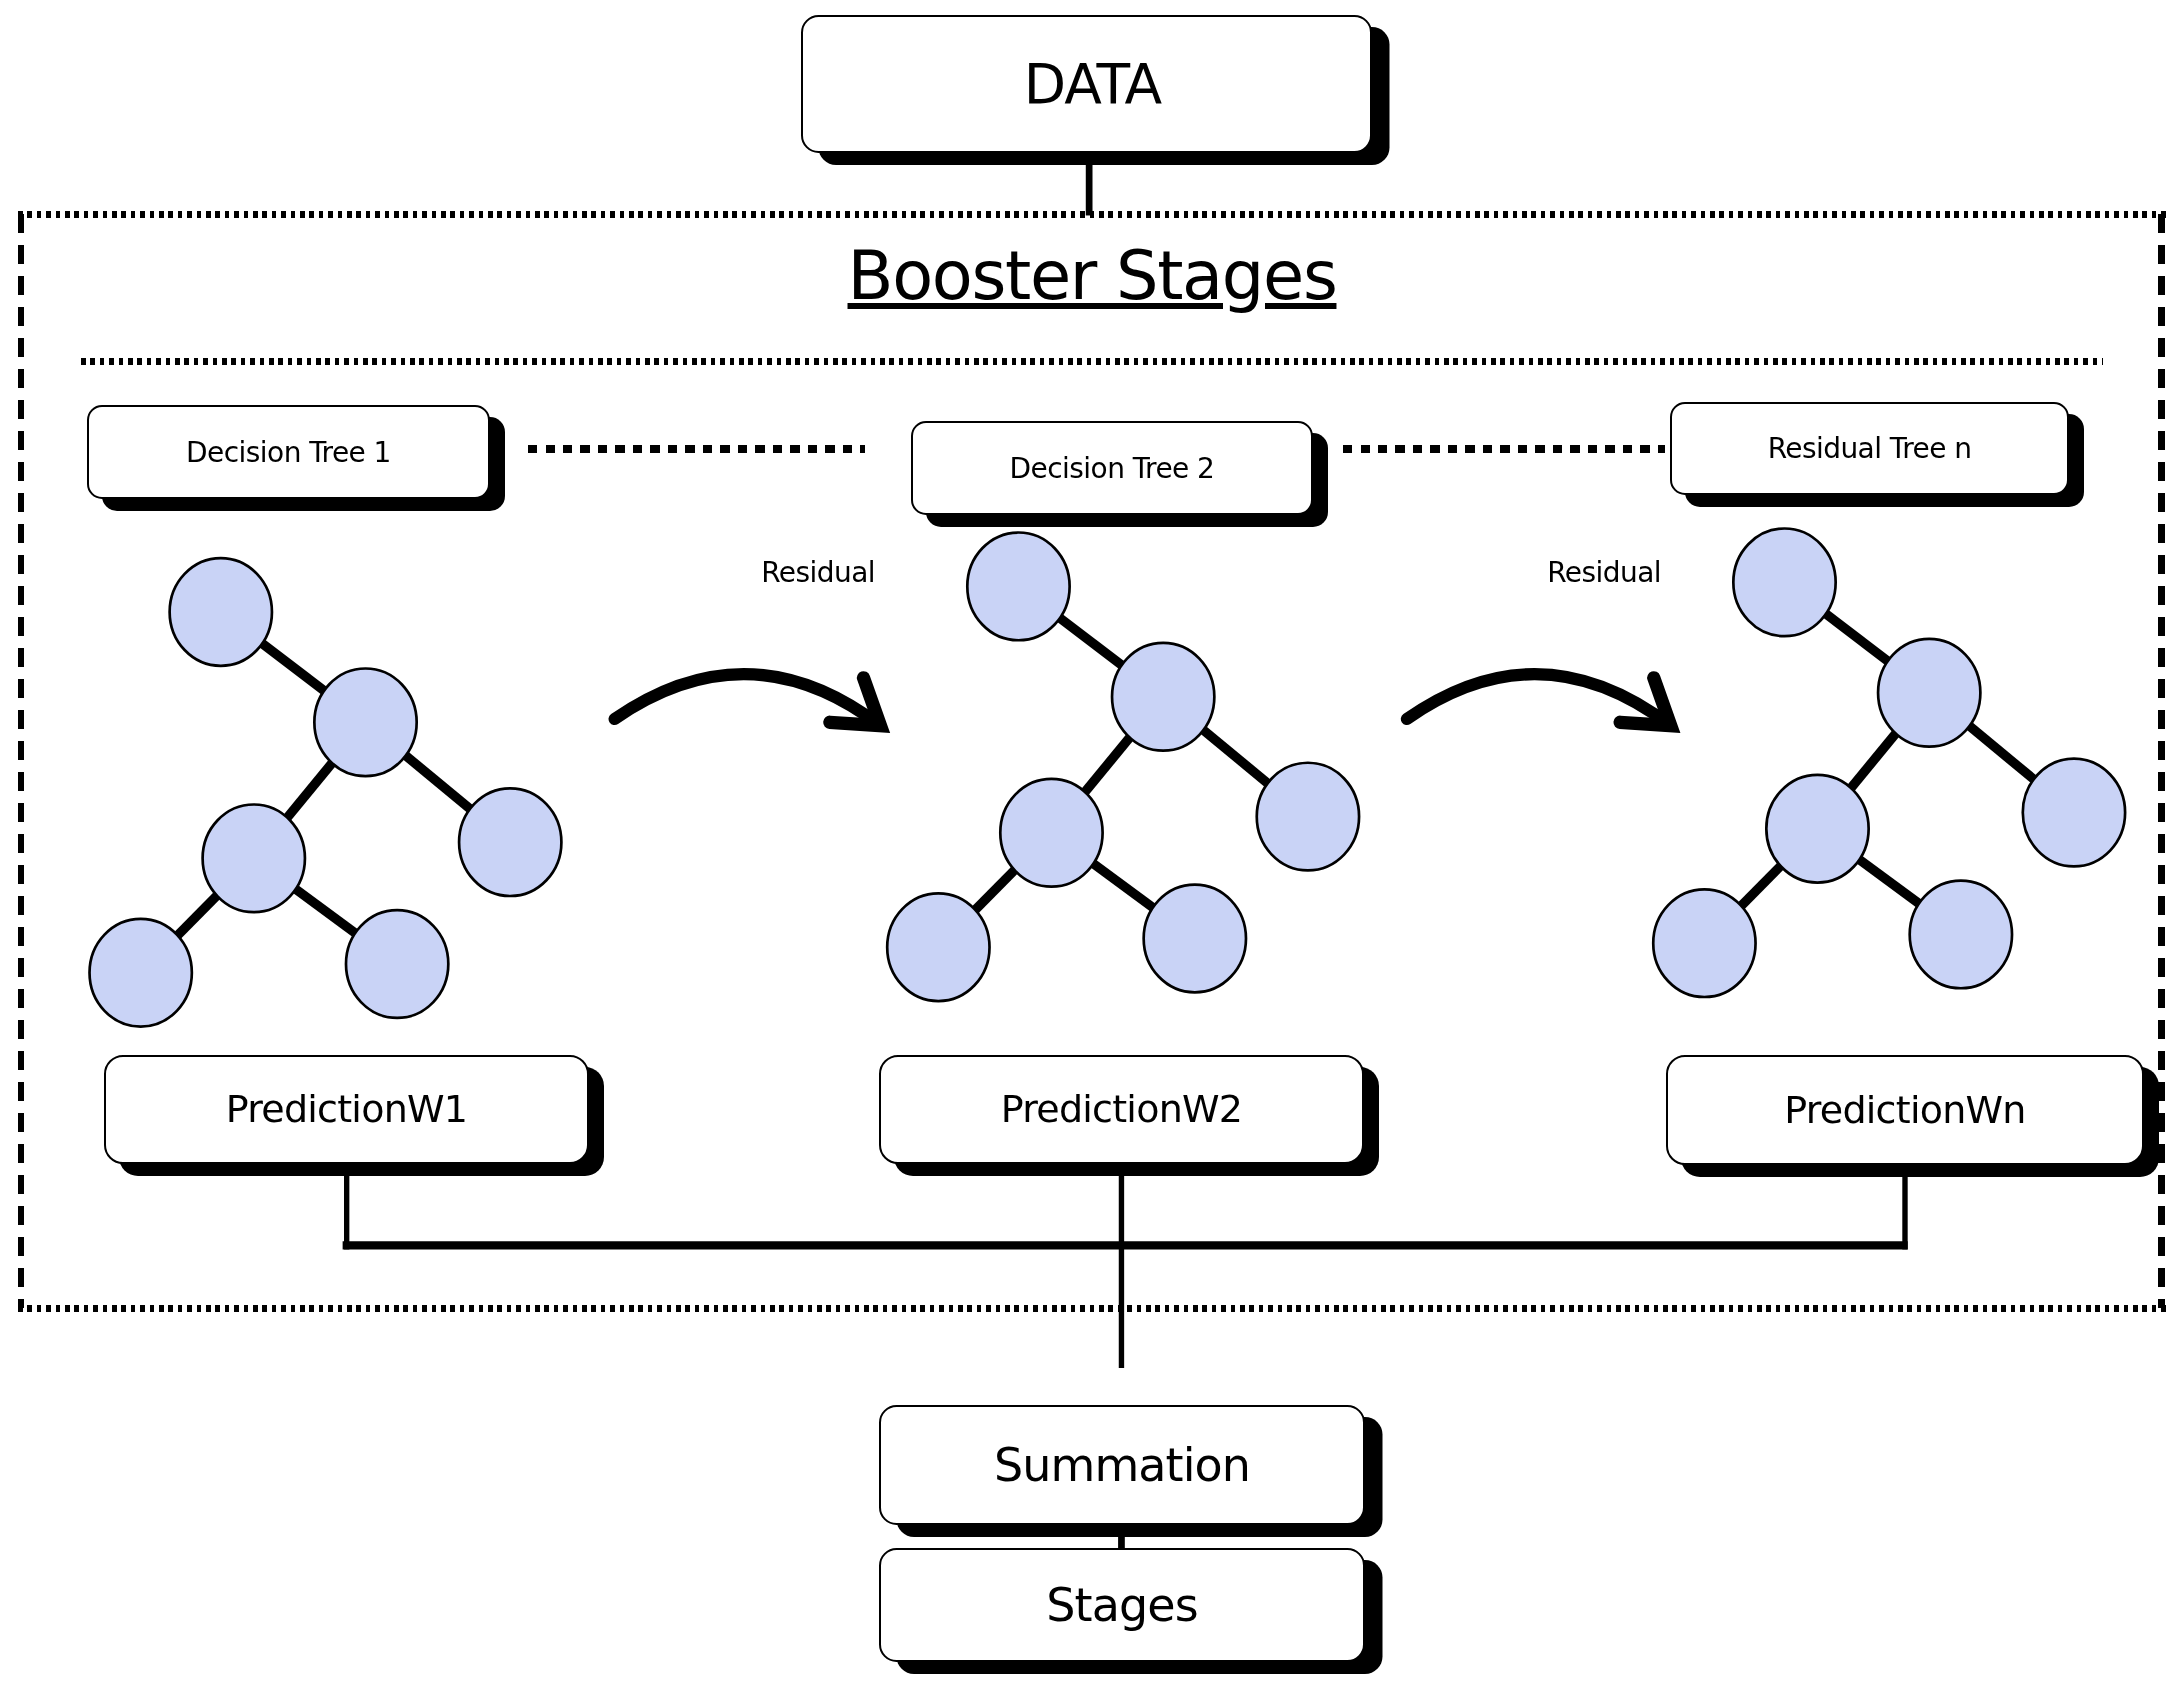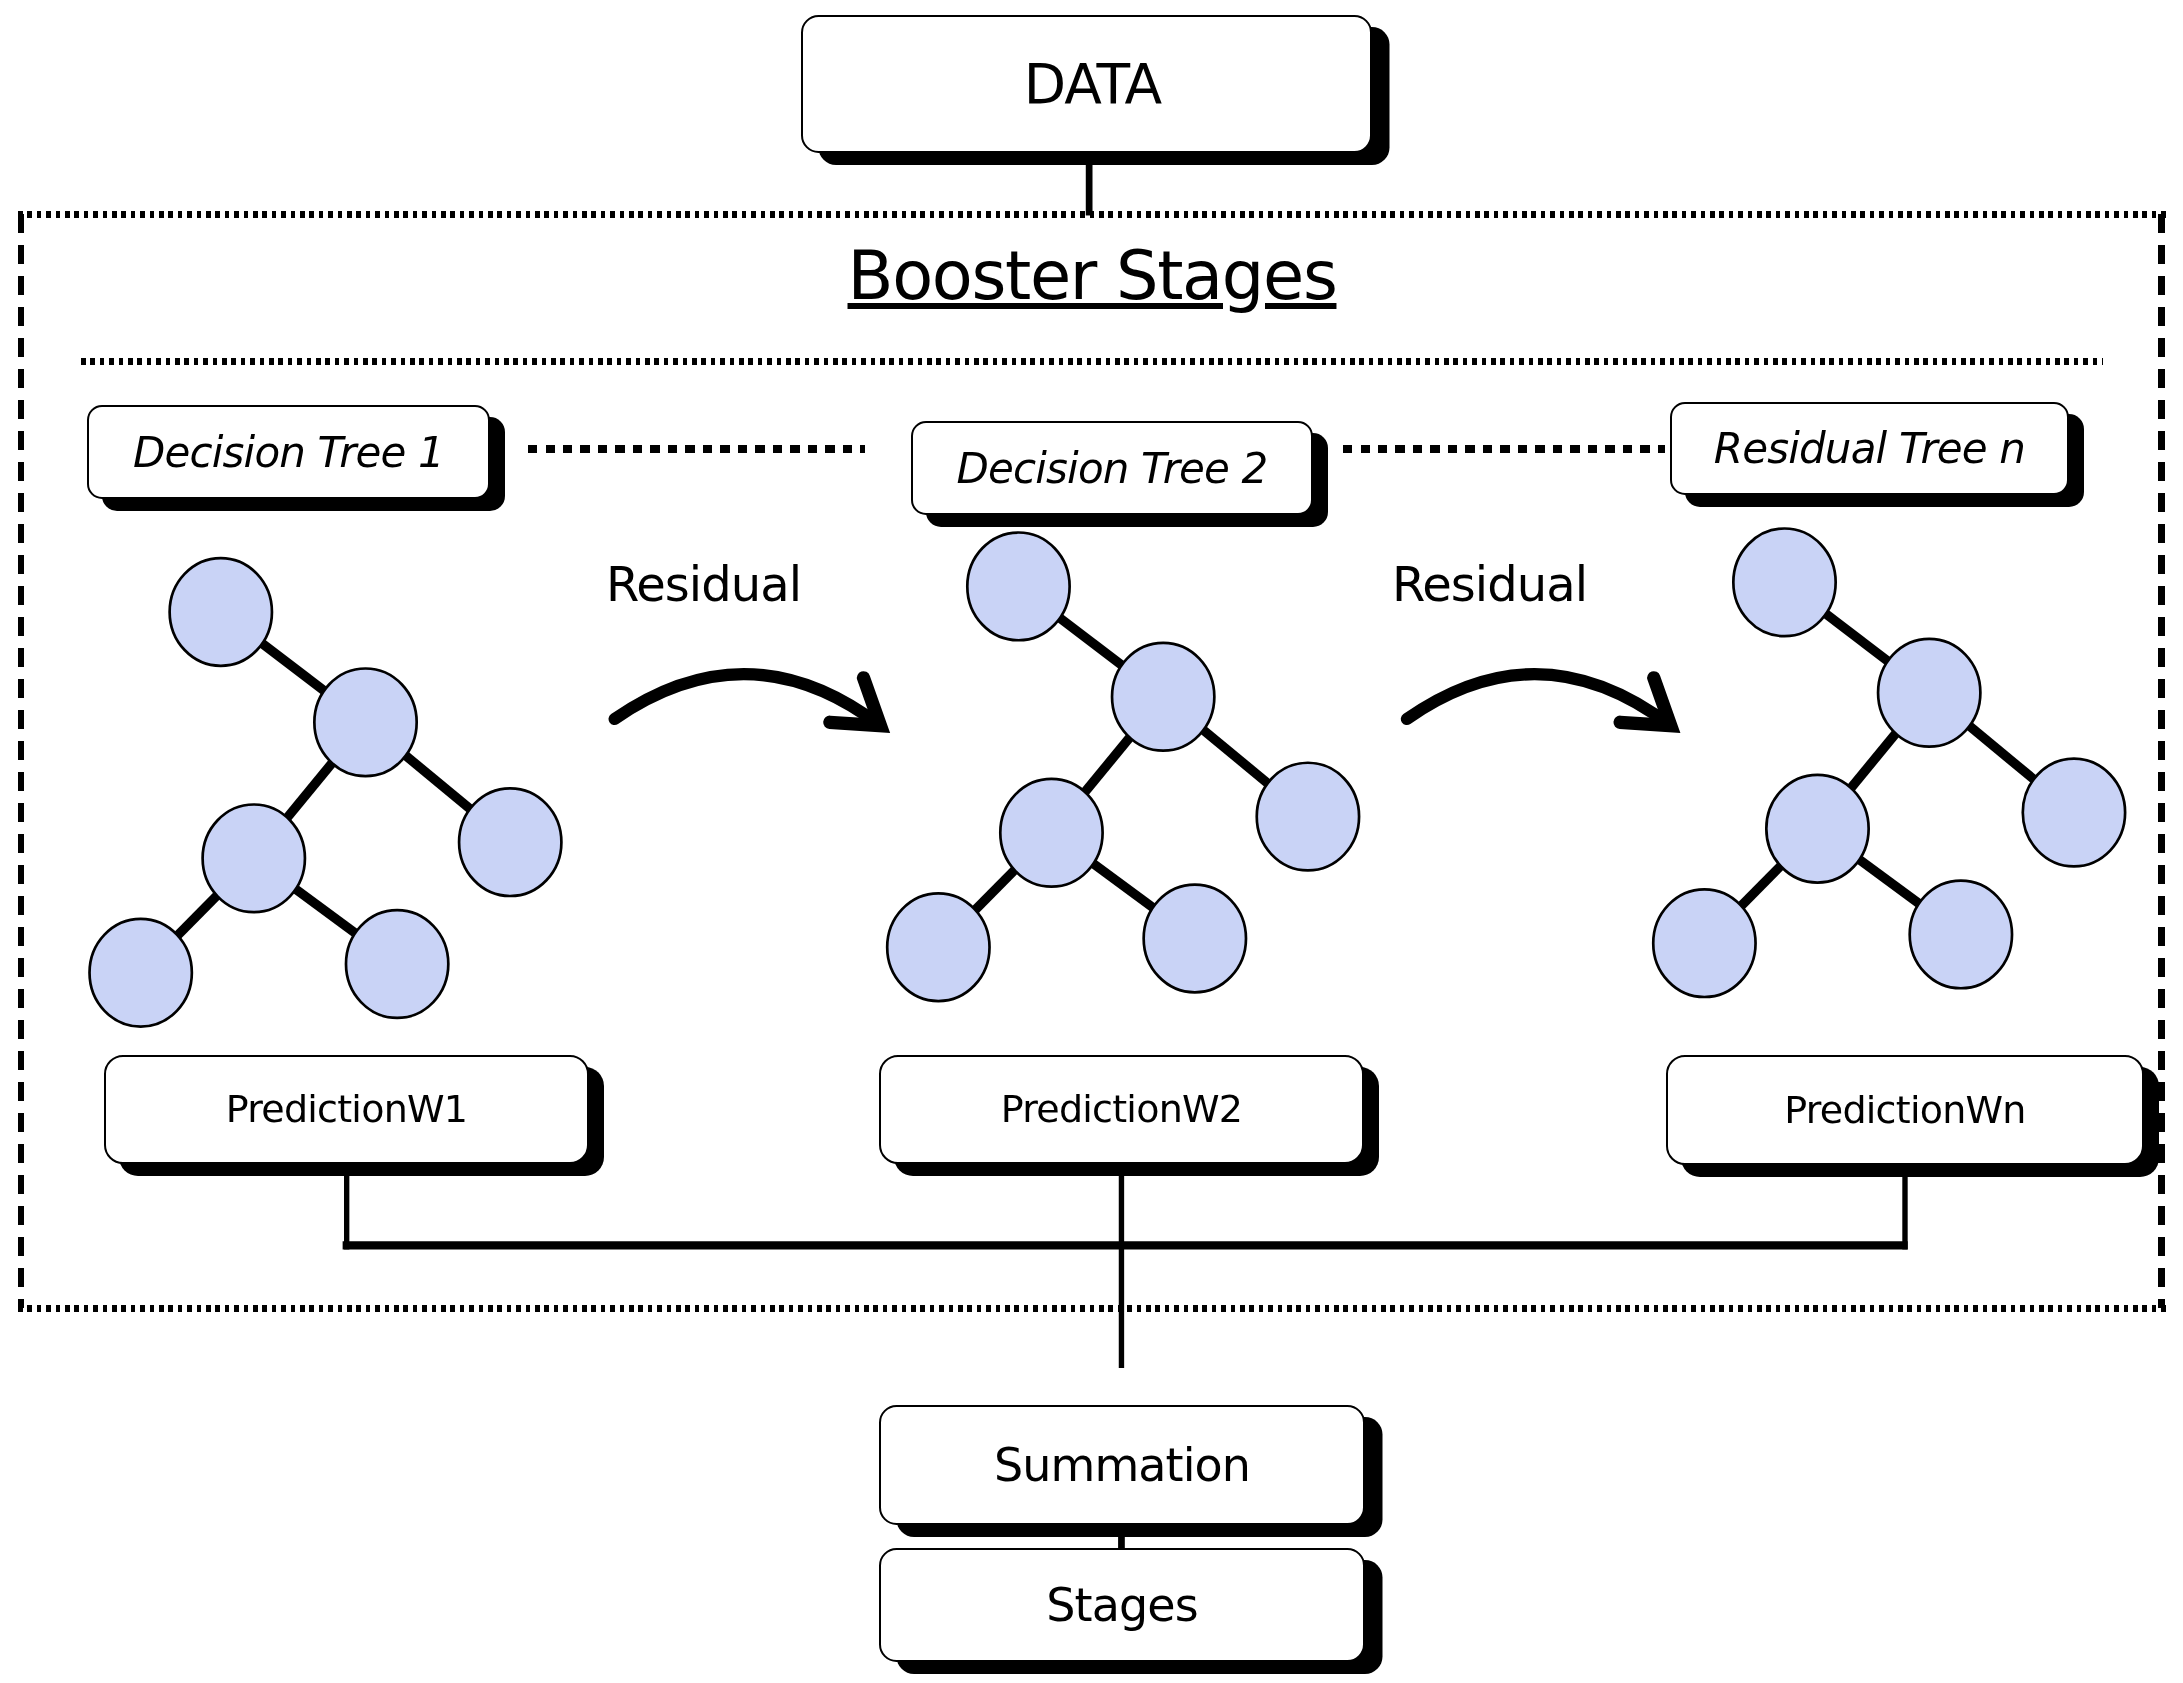--- a/index.html
+++ b/index.html
@@ -24,21 +24,21 @@
     align-items: center;
     justify-content: center;
     text-align: center;
     letter-spacing: -0.02em;
     white-space: nowrap;
     box-sizing: border-box;
     z-index: 3;
   }
 
   .data-box   { left: 801px; top: 15px;  width: 571px; height: 138px; font-size: 55px; padding-left: 12px; }
-  .dt-box     { height: 94px; font-size: 42px; border-radius: 15px; box-shadow: 15px 12px 0 0 #000; font-style: italic; }
+  .dt-box     { height: 94px; font-size: 28px; border-radius: 15px; box-shadow: 15px 12px 0 0 #000; }
   .dt-box-1   { left: 87px;  top: 405px; width: 403px; }
   .dt-box-2   { left: 911px; top: 421px; width: 402px; }
   .dt-box-n   { left: 1670px; top: 402px; width: 399px; height: 93px; }
   .pred-box   { top: 1055px; width: 485px; height: 109px; font-size: 38px; line-height: 1.28;
                 border-width: 2px; border-radius: 19px; box-shadow: 15px 12px 0 0 #000;
                 flex-direction: row; }
   .pred-box-1 { left: 104px;  }
   .pred-box-2 { left: 879px; }
   .pred-box-n { left: 1666px; width: 478px; height: 110px; }
   .sum-box    { left: 879px; top: 1365px; width: 486px; height: 120px; font-size: 46px; margin-top: 40px; }
@@ -67,21 +67,21 @@
   
   .dt-conn {
     position: absolute; height: 8px; top: 445px; z-index: 1;
     background-image: repeating-linear-gradient(to right, #000 0 9.4px, transparent 9.4px 17.5px);
   }
   .dt-conn-1 { left: 528px;  width: 337px; }
   .dt-conn-2 { left: 1343px; width: 322px; }
 
   .residual-label {
     position: absolute; top: 556px; width: 269px; height: 48px;
-    font-size: 48px; text-align: left; letter-spacing: -0.02em; z-index: 2;
+    font-size: 28px; text-align: right; letter-spacing: -0.02em; z-index: 2;
   }
   .residual-label-1 { left: 606px; }
   .residual-label-2 { left: 1392px; }
 
   svg.wires { position: absolute; left: 0; top: 0; z-index: 2; }
   .tree-edge { stroke: #000; stroke-width: 14px; }
   .tree-node { fill: var(--node-fill, #c9d3f6); stroke: #000; stroke-width: 4px; }
   .wire      { stroke: #000; fill: none; }
   .residual-arrow { stroke: #000; stroke-width: 18px; fill: none; stroke-linecap: round; }
 </style>

